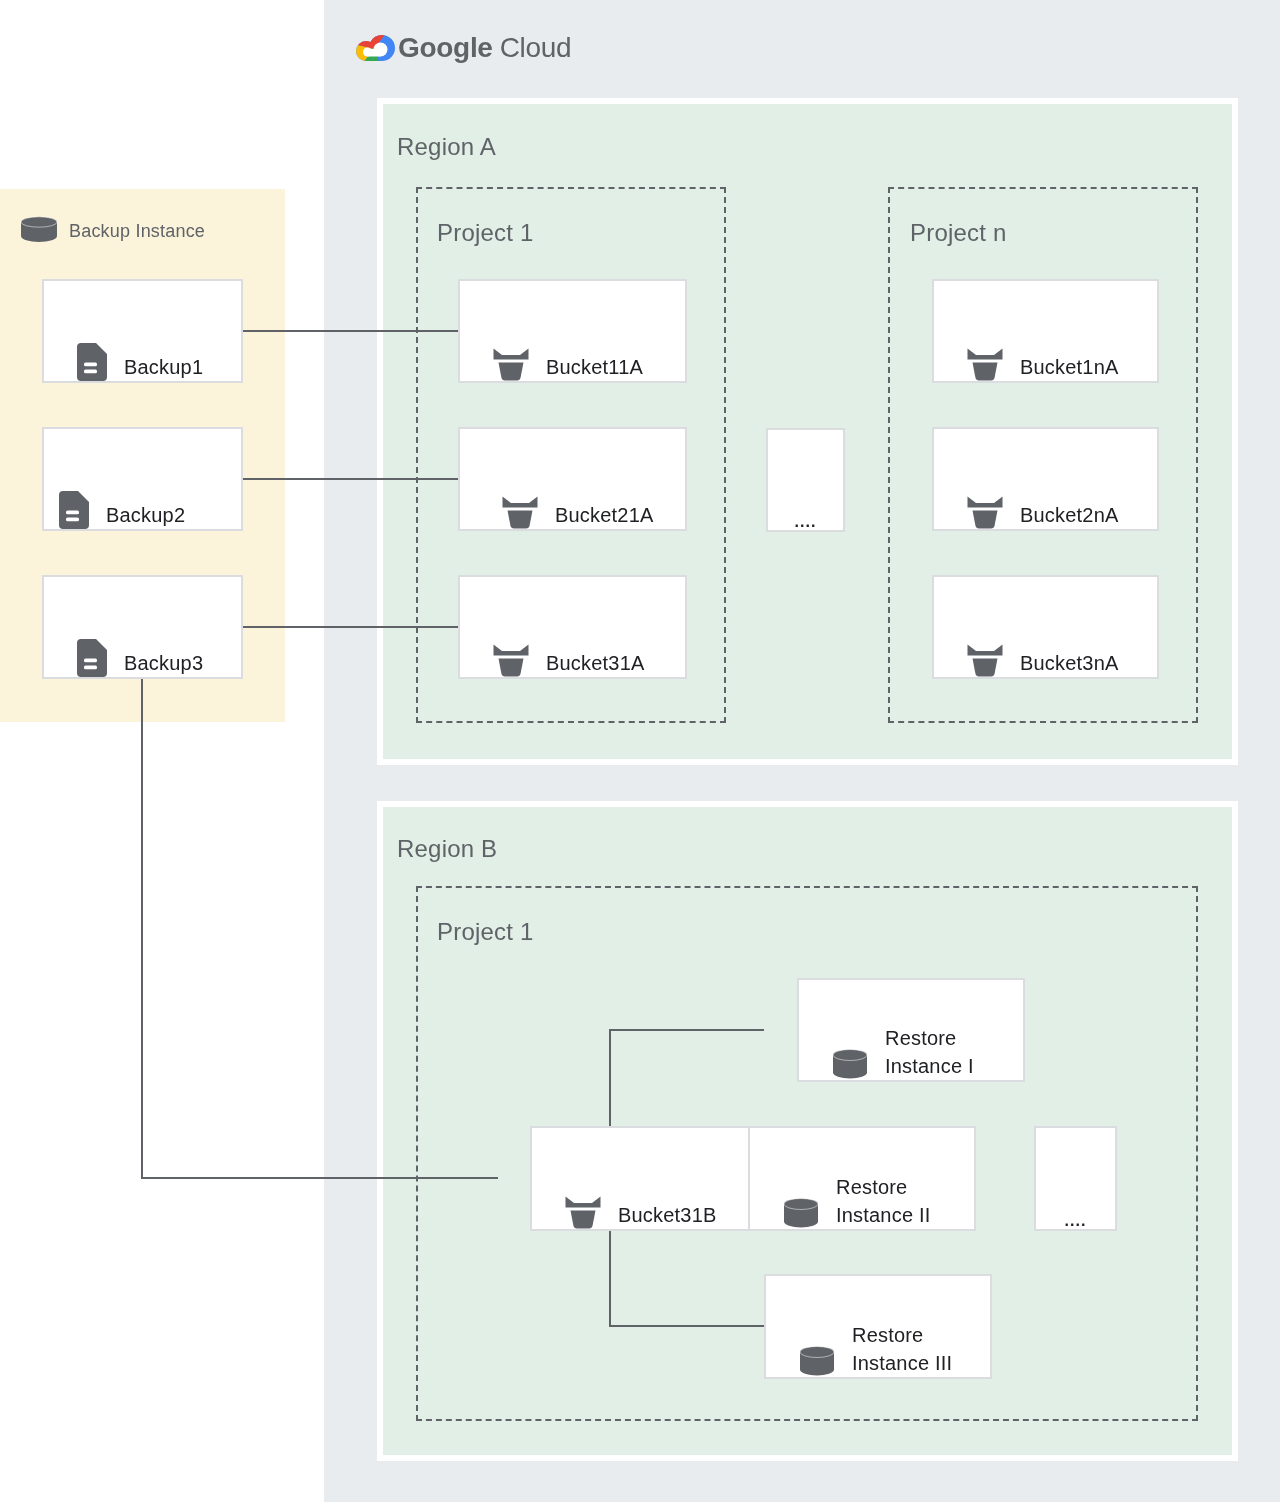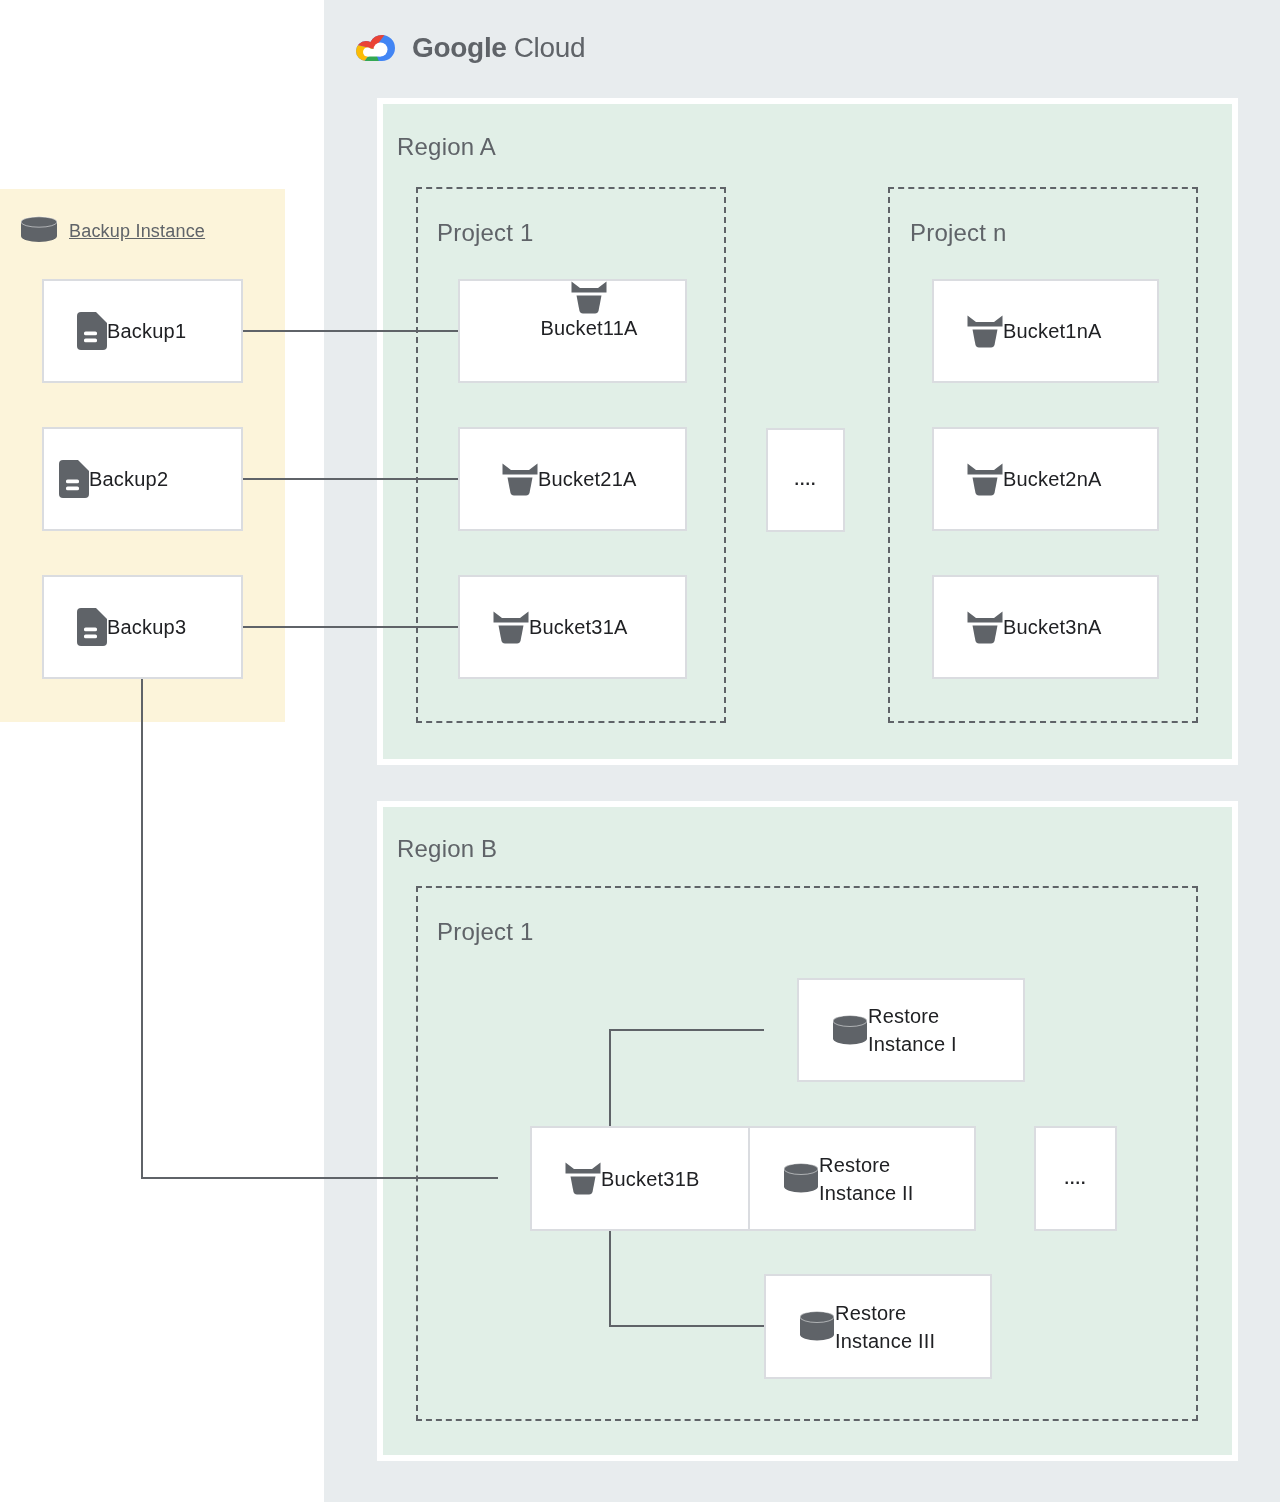--- a/index.html
+++ b/index.html
@@ -23,36 +23,37 @@
 
   .project { border: 2px dashed #5f6368; }
 
   .region-label, .project-label {
     color: #5f6368;
     font-size: 24px;
     letter-spacing: 0.2px;
     white-space: nowrap;
   }
   .panel-header { display: flex; align-items: center; gap: 11px; }
-  .panel-header .panel-title { color: #5f6368; font-size: 18px; letter-spacing: 0.2px; white-space: nowrap; text-decoration: underline; }
+  .panel-header .panel-title { color: #5f6368; font-size: 18px; letter-spacing: 0.2px; white-space: nowrap; }
 
   
-  .logo { left: 352px; top: 26px; height: 44px; display: flex; align-items: center; gap: 14px; }
+  .logo { left: 352px; top: 26px; height: 44px; display: flex; align-items: center; }
   .logo-text { font-size: 28px; color: #5f6368; letter-spacing: -0.3px; white-space: nowrap; }
   .logo-text .w1 { font-weight: 600; }
   .logo-text .w2 { font-weight: 400; margin-left: 7px; }
 
   
   .node {
     position: absolute;
     background: #ffffff;
     border: 2px solid #dadce0;
     display: flex;
-    align-items: center;
+    align-items: flex-end;
     padding-left: 33px;
+    gap: 17px;
     z-index: 10;
   }
   .node-label {
     color: #202124;
     font-size: 20px;
     line-height: 28px;
     letter-spacing: 0.2px;
   }
   .node .icon { flex: 0 0 auto; display: flex; align-items: center; }
   .node.dots { padding-left: 0; justify-content: center; }
@@ -164,21 +165,21 @@
     <span class="icon">
       <svg width="30" height="38" viewBox="0 0 30 38">
         <path d="M4 0 h15 l11 11 v23 a4 4 0 0 1 -4 4 H4 a4 4 0 0 1 -4 -4 V4 a4 4 0 0 1 4 -4 z" fill="#5f6368"></path>
         <rect x="7" y="19.5" width="13" height="3.8" rx="1.6" fill="#ffffff"></rect>
         <rect x="7" y="26.5" width="13" height="3.8" rx="1.6" fill="#ffffff"></rect>
       </svg>
     </span>
     <span class="node-label">Backup3</span>
   </div>
 
-  <div class="node" style="left:458px; top:279px; width:229px; height:104px;flex-direction:column;">
+  <div class="node" style="left:458px; top:279px; width:229px; height:104px;">
     <span class="icon">
       <svg width="36" height="33" viewBox="0 0 36 33">
         <path d="M0.5 0.5 L9 7 H27 L35.5 0.5 V11.5 H0.5 Z" fill="#5f6368"></path>
         <path d="M5.5 14.5 H30.5 L27.6 29.5 Q27 32.5 24 32.5 H12 Q9 32.5 8.4 29.5 Z" fill="#5f6368"></path>
       </svg>
     </span>
     <span class="node-label">Bucket11A</span>
   </div>
 
   <div class="node" style="left:458px; top:427px; width:229px; height:104px;padding-left:42px;">

